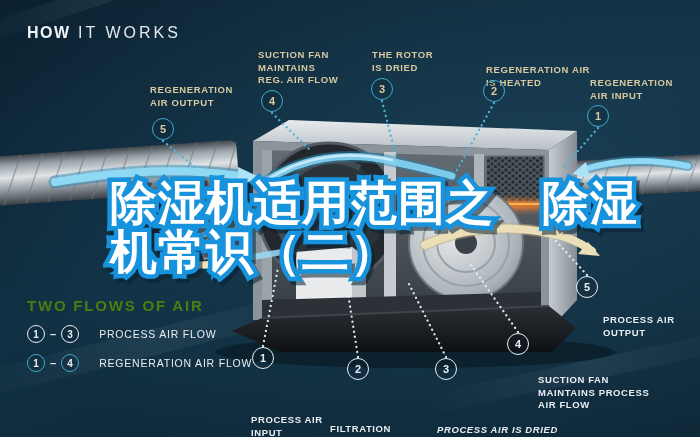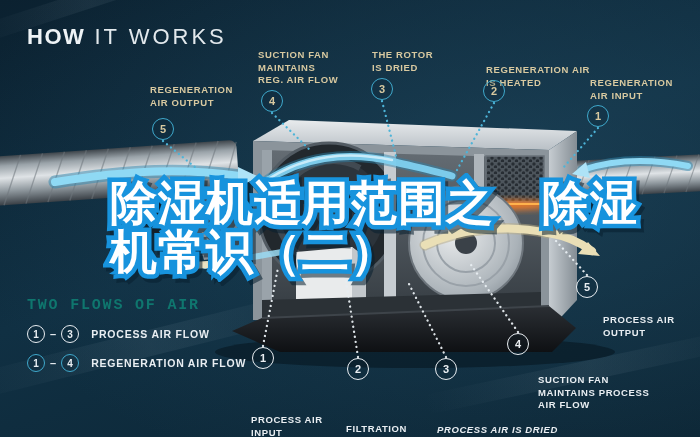--- a/index.html
+++ b/index.html
@@ -6,41 +6,41 @@
   body{
     width:700px;height:437px;overflow:hidden;position:relative;
     font-family:"Liberation Sans",sans-serif;
     background:
       radial-gradient(900px 520px at 72% 42%, rgba(34,74,97,.55) 0%, rgba(34,74,97,0) 62%),
       linear-gradient(160deg,#0b2130 0%,#103043 48%,#0c2534 100%);
   }
   .streak{position:absolute;background:linear-gradient(90deg,rgba(255,255,255,0),rgba(210,230,240,.07),rgba(255,255,255,0));pointer-events:none;}
   #scene{position:absolute;left:0;top:0;z-index:1;}
   
-  .title{position:absolute;left:27px;top:24px;z-index:4;color:#eef3f6;font-size:22px;letter-spacing:1.5px;}
+  .title{position:absolute;left:27px;top:24px;z-index:4;color:#eef3f6;font-size:16px;letter-spacing:1.5px;}
   .title .t-bold{font-weight:700;}
   .title .t-light{font-weight:400;letter-spacing:3px;opacity:.95;}
   
   .co-label{position:absolute;z-index:4;white-space:pre-line;font-weight:700;font-size:9.5px;line-height:1.32;letter-spacing:.6px;text-transform:uppercase;}
   .co-label.regen{color:#d8c9a0;}
   .co-label.process{color:#e9eef2;margin-top:36px;}
   .circle{position:absolute;z-index:4;width:22px;height:22px;border-radius:50%;box-sizing:border-box;
           display:flex;align-items:center;justify-content:center;font-weight:700;font-size:11px;background:rgba(9,34,50,.18);}
   .circle.regen{border:1.7px solid #3fa9cc;color:#d8c9a0;}
   .circle.process{border:1.7px solid #e9eef2;color:#e9eef2;}
   
   .legend{position:absolute;left:27px;top:297px;z-index:4;color:#e9eef2;}
-  .legend-title{font-size:15px;font-weight:700;letter-spacing:1.8px;color:#0f766e;font-family:Liberation Mono, monospace;}
+  .legend-title{font-size:15px;font-weight:700;letter-spacing:1.8px;color:#4d7c0f;}
   .legend-row{display:flex;align-items:center;margin-top:11px;}
   .lg-circle{width:18px;height:18px;border-radius:50%;box-sizing:border-box;display:flex;align-items:center;justify-content:center;
              font-weight:700;font-size:10px;background:rgba(9,34,50,.18);}
   .legend-row.process .lg-circle{border:1.5px solid #e9eef2;color:#e9eef2;}
   .legend-row.regen .lg-circle{border:1.5px solid #3fa9cc;color:#e9eef2;}
   .lg-sep{margin:0 5px;font-weight:700;font-size:11px;color:#e9eef2;}
-  .lg-label{margin-left:12px;font-weight:700;font-size:10.5px;letter-spacing:.8px;text-align:right;}
+  .lg-label{margin-left:20px;font-weight:400;font-size:10.5px;letter-spacing:.8px;text-align:right;}
   
   .overlay{position:absolute;left:110px;top:183px;z-index:6;font-size:47px;font-weight:900;line-height:1.04;
            letter-spacing:1px;white-space:pre;font-family:Liberation Mono, monospace;pointer-events:none;}
   .overlay.stroke-layer{-webkit-text-stroke:9px #1793dd;color:#1793dd;
            filter:drop-shadow(3px 4px 0 rgba(7,31,47,.55));}
   .overlay.fill-layer{color:#ffffff;}
 </style>
 </head>
 <body>
 
@@ -229,21 +229,21 @@
 
 <div class="co-label regen" style="left:590px;top:77px;">REGENERATION
 AIR INPUT</div>
 <div class="circle regen" style="left:587px;top:105px;">1</div>
 
 <div class="circle process" style="left:252px;top:347px;">1</div>
 <div class="co-label process" style="left:251px;top:378px;">PROCESS AIR
 INPUT</div>
 
 <div class="circle process" style="left:347px;top:358px;">2</div>
-<div class="co-label process" style="left:346px;top:387px;">FILTRATION</div>
+<div class="co-label process" style="left:330px;top:387px;">FILTRATION</div>
 
 <div class="circle process" style="left:435px;top:358px;">3</div>
 <div class="co-label process" style="left:437px;top:388px;font-style:italic;">PROCESS AIR IS DRIED
 BY THE ROTOR</div>
 
 <div class="circle process" style="left:507px;top:333px;">4</div>
 <div class="co-label process" style="left:538px;top:338px;">SUCTION FAN
 MAINTAINS PROCESS
 AIR FLOW</div>
 

